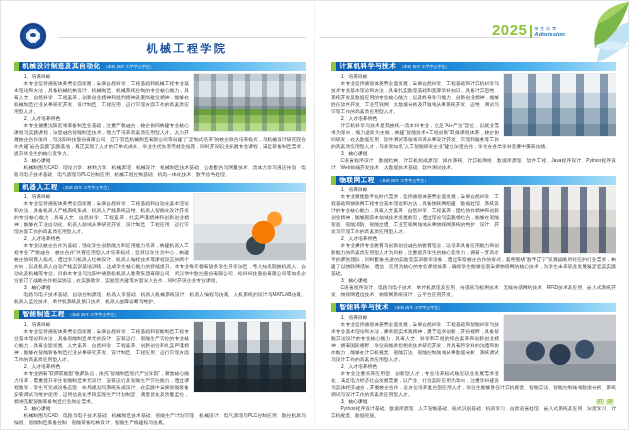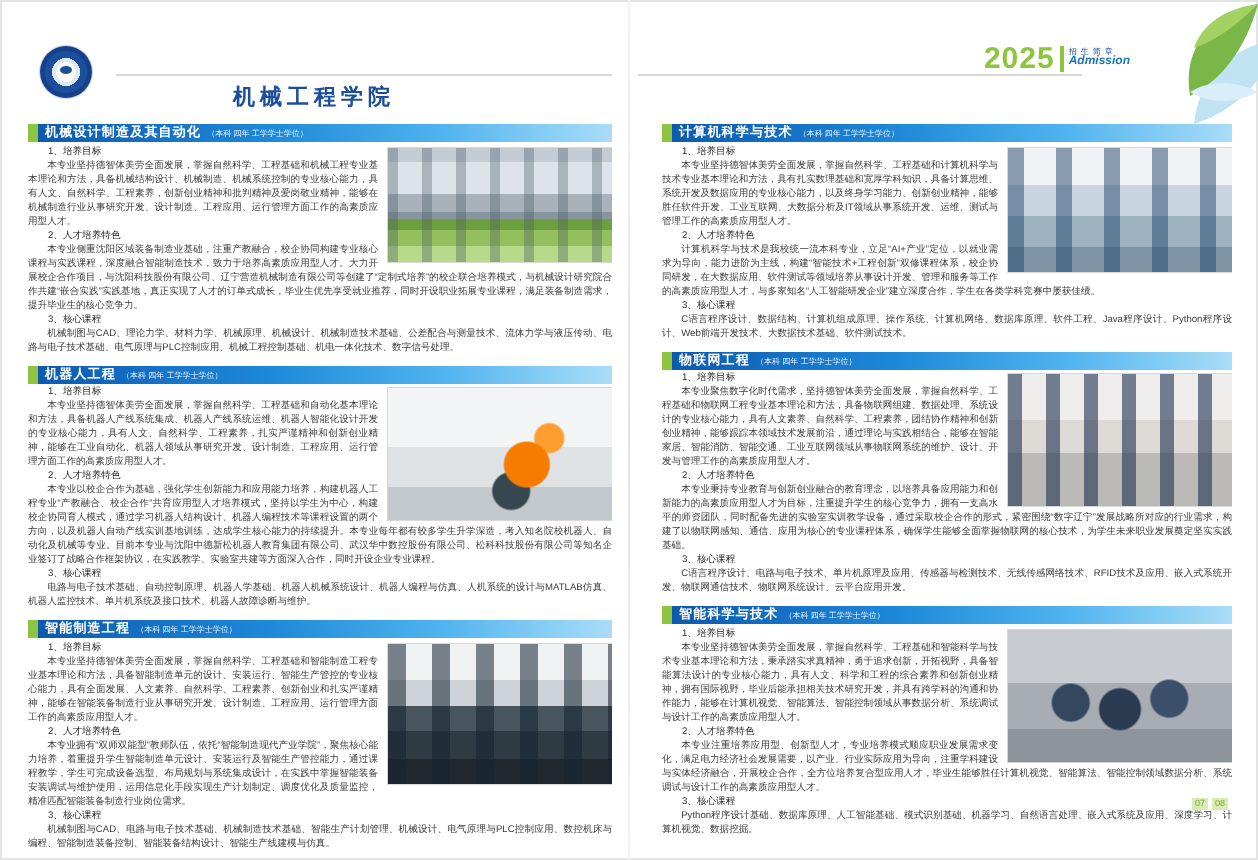--- a/index.html
+++ b/index.html
@@ -14,23 +14,23 @@
   .logo{position:absolute;left:20px;top:23px;width:26px;height:26px;border-radius:50%;
     background:radial-gradient(circle at 50% 50%,#ffffff 0 5px,#dce8f6 5px 7px,#1b4e9b 7px 10.5px,#16408a 10.5px);
     box-shadow:0 0 0 .5px #c9d6e8;}
   .logo::after{content:"";position:absolute;left:10px;top:10px;width:6px;height:4px;
     border-radius:50%;background:#1b4e9b;}
   .hdr-line{position:absolute;top:37px;height:1px;background:#d8d8d8;}
   .hdr-line-l{left:58px;width:248px;}
   .hdr-line-r{left:319px;width:222px;}
   .college{position:absolute;top:41px;width:314px;text-align:center;
     font-size:11px;font-weight:bold;color:#1b4e9b;letter-spacing:2.5px;}
-  .college-l{left:0;} .college-r{left:315px;}
-  
-  .brand{position:absolute;top:21px;right:64px;display:flex;align-items:center;z-index:3;}
+  .college-l{left:0;padding-left:30px;} .college-r{left:315px;}
+  
+  .brand{position:absolute;top:21px;right:64px;display:flex;align-items:flex-end;z-index:3;}
   .brand-year{font-size:15px;font-weight:bold;color:#8dc63e;letter-spacing:.5px;}
   .brand-bar{width:1.5px;height:13px;background:#8dc63e;margin:0 2.5px 0 3px;}
   .brand-col{display:flex;flex-direction:column;line-height:1.1;}
   .brand-cn{font-size:4px;color:#1b4e9b;letter-spacing:2px;}
   .brand-en{font-size:6px;color:#1b75bb;font-weight:bold;font-style:italic;}
   .leaf{position:absolute;top:0;right:0;z-index:2;}
   
   .banner{display:flex;align-items:center;height:9px;margin-bottom:1.5px;}
   .banner-sq{width:4.5px;height:9px;background:#8dc63e;flex:none;}
   .banner-bar{flex:1;height:9px;display:flex;align-items:center;

